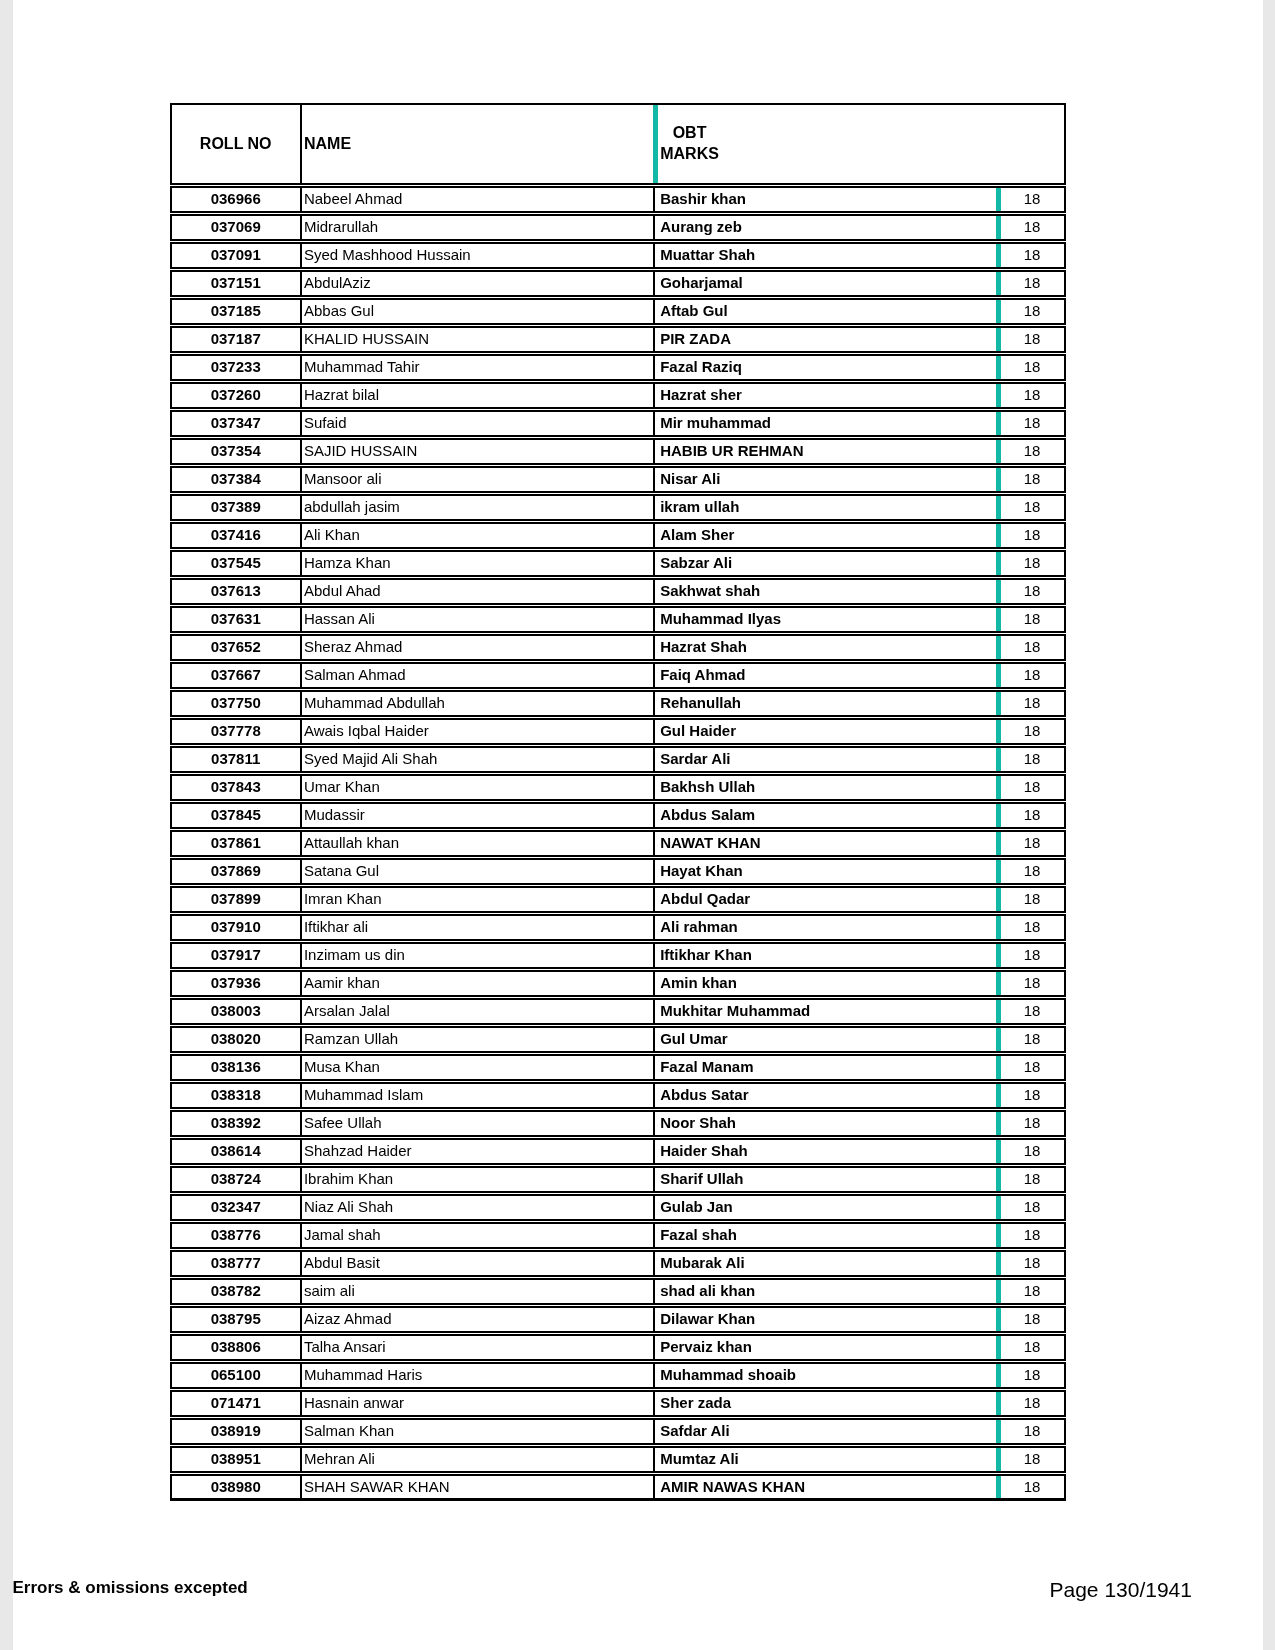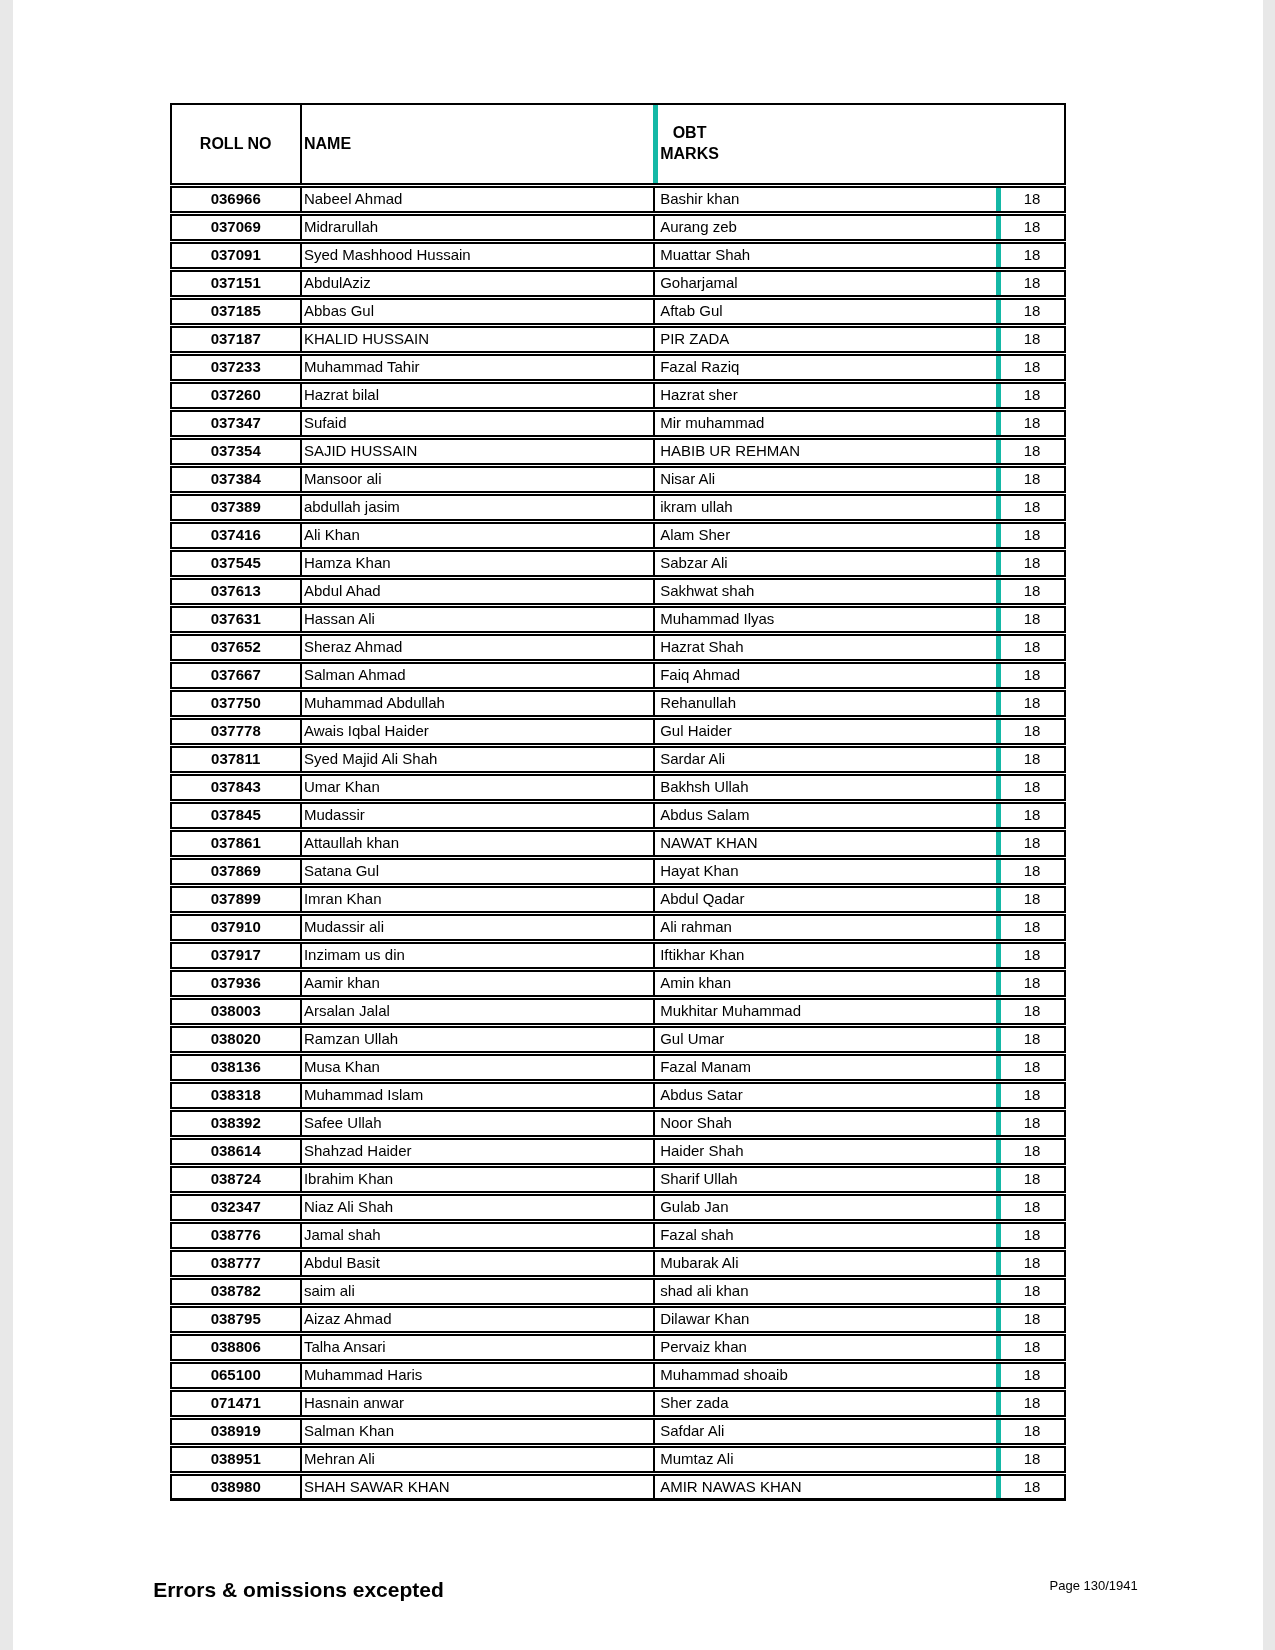--- a/index.html
+++ b/index.html
@@ -33,42 +33,42 @@
     box-sizing: border-box;
     display: flex;
     align-items: center;
     overflow: hidden;
     white-space: nowrap;
     font-size: 15px;
     line-height: 1.1;
   }
   .c-roll   { width: 14.4%; justify-content: center; font-weight: bold; }
   .c-name   { width: 39.6%; border-left: 2px solid #000; padding-left: 2px; }
-  .c-father { width: 38.4%; border-left: 2px solid #000; padding-left: 5px; }
+  .c-father { width: 38.4%; border-left: 2px solid #000; padding-left: 5px; font-weight: bold; }
   .c-marks  { width: 7.6%;  border-left: 5px solid #14b8a6; justify-content: center; }
   .t-header .cell { font-weight: bold; font-size: 16px; }
   .t-header .c-marks {
     white-space: normal;
     text-align: center;
     line-height: 1.3;
   }
   .footer-note {
     position: absolute;
     left: 0;
     top: 1578px;
     width: 572px;
-    text-align: center;
+    text-align: left;
     font-weight: bold;
-    font-size: 21px;
+    font-size: 17px;
   }
   .footer-page {
     position: absolute;
     left: 1037px;
     top: 1578px;
-    font-size: 13px;
+    font-size: 21px;
   }
 </style>
 </head>
 <body>
 
 <div class="page">
 
   <div class="results-table">
     <div class="t-header">
       <div class="cell c-roll">ROLL NO</div>
@@ -253,21 +253,21 @@
 
     <div class="t-row">
       <div class="cell c-roll">037899</div>
       <div class="cell c-name">Imran Khan</div>
       <div class="cell c-father">Abdul Qadar</div>
       <div class="cell c-marks">18</div>
     </div>
 
     <div class="t-row">
       <div class="cell c-roll">037910</div>
-      <div class="cell c-name">Mudassir ali</div>
+      <div class="cell c-name">Iftikhar ali</div>
       <div class="cell c-father">Ali rahman</div>
       <div class="cell c-marks">18</div>
     </div>
 
     <div class="t-row">
       <div class="cell c-roll">037917</div>
       <div class="cell c-name">Inzimam us din</div>
       <div class="cell c-father">Iftikhar Khan</div>
       <div class="cell c-marks">18</div>
     </div>

